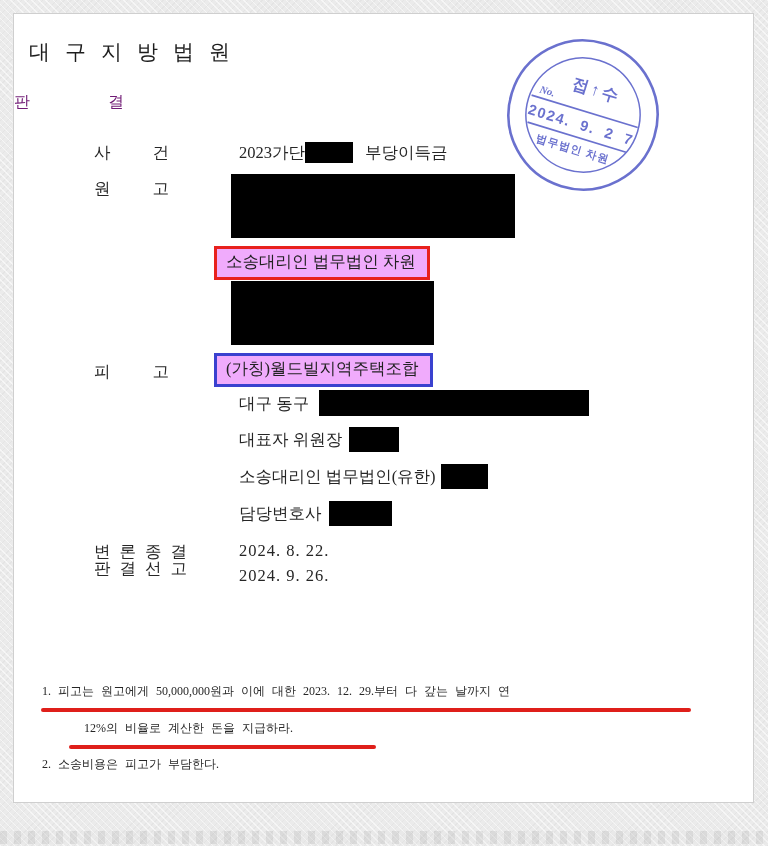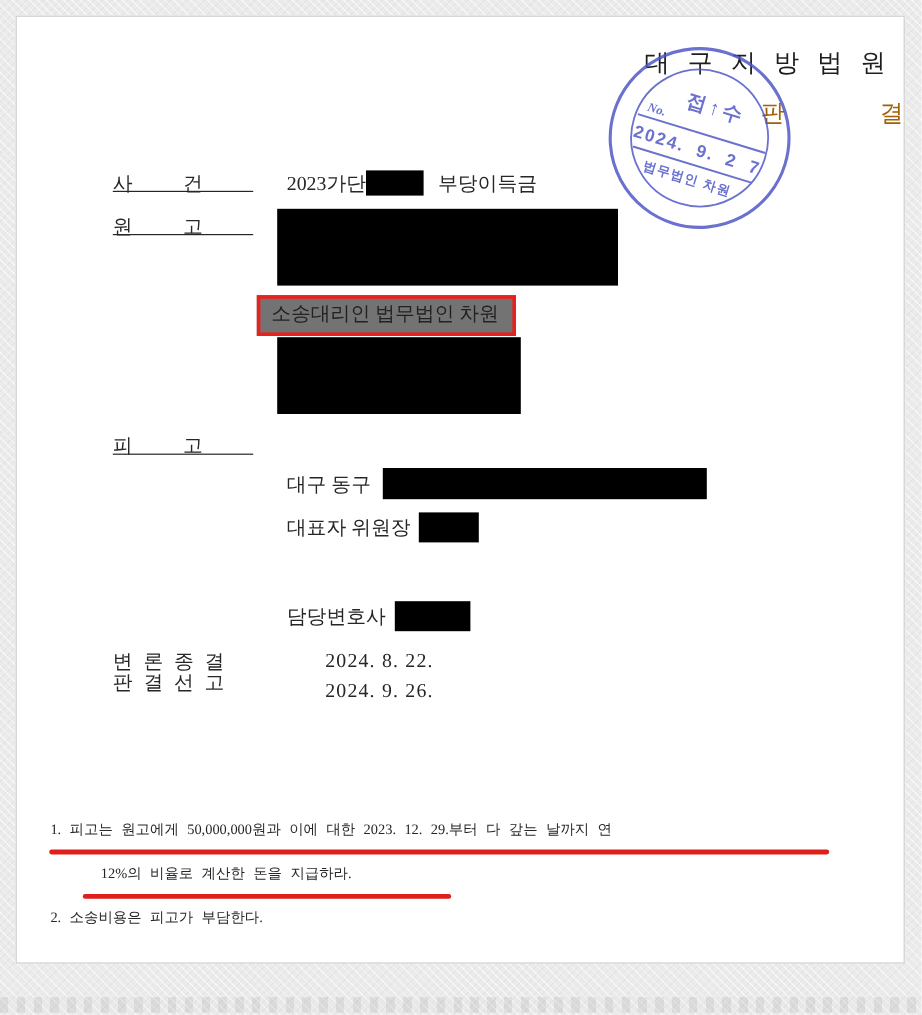--- a/index.html
+++ b/index.html
@@ -14,31 +14,31 @@
   .bottom-edge{
     position:absolute;left:0;right:0;top:831px;height:13px;
     background:repeating-linear-gradient(90deg, rgba(130,130,130,.16) 0 7px, rgba(215,215,215,.10) 7px 14px);
   }
   .doc{
     position:absolute;left:13px;top:13px;width:741px;height:790px;
     background:#fff;border:1px solid #cfcfcf;box-sizing:border-box;
     color:#222;
   }
   .abs{position:absolute;}
-  .center{left:0;right:0;text-align:right;}
+  .center{left:0;right:0;text-align:left;}
   .court-title{top:24px;font-size:21px;letter-spacing:15px;text-indent:15px;color:#1d1d1d;}
-  .judgment-title{top:67px;font-size:20px;word-spacing:74px;color:#a16207;}
+  .judgment-title{top:78px;font-size:16px;word-spacing:74px;color:#701a75;}
   .body-text{font-size:16.5px;white-space:nowrap;color:#262626;}
-  .lbl{left:80px;letter-spacing:42px;text-decoration:underline;}
+  .lbl{left:80px;letter-spacing:42px;}
   .lbl4{left:80px;letter-spacing:9px;text-align:right;}
   .val{left:225px;}
-  .dateval{letter-spacing:1px;margin-left:32px;}
+  .dateval{letter-spacing:1px;}
   .redact{background:#000;display:inline-block;vertical-align:-5px;}
   .redact-abs{position:absolute;background:#000;}
-  .hl{position:absolute;font-size:16.5px;white-space:nowrap;padding:2px 11px 4px 9px;background:#737373;}
+  .hl{position:absolute;font-size:16.5px;white-space:nowrap;padding:2px 11px 4px 9px;background:#f0abfc;}
   .hl-red{border:3px solid var(--highlight-red,#e8211d);left:200px;top:232px;}
   .hl-blue{border:3px solid var(--highlight-blue,#3a41cf);left:200px;top:339px;}
   .order-heading{top:632px;font-size:19px;word-spacing:40px;color:#1d1d1d;}
   .order-line{font-size:12px;white-space:nowrap;word-spacing:4px;color:#262626;}
   .underline{position:absolute;height:4px;background:var(--underline-red,#df1f1a);border-radius:2px;}
   
   .stamp{position:absolute;left:491px;top:23px;width:156px;height:156px;opacity:.82;}
   .stamp *{fill:none;}
   .s-stroke{stroke:var(--stamp-blue,#4a52c4);}
   .s-outer{stroke-width:2.6;}
@@ -80,26 +80,30 @@
   <div class="abs body-text val" style="top:128px">
     <span>2023가단</span><span class="redact" style="width:48px;height:21px;"></span><span style="margin-left:12px">부당이득금</span>
   </div>
 
   <div class="abs body-text lbl" style="top:164px">원고</div>
   <div class="redact-abs" style="left:217px;top:160px;width:284px;height:64px;"></div>
   <div class="hl hl-red">소송대리인 법무법인 차원</div>
   <div class="redact-abs" style="left:217px;top:267px;width:203px;height:64px;"></div>
 
   <div class="abs body-text lbl" style="top:347px">피고</div>
+  <div class="hl hl-blue">(가칭)월드빌지역주택조합</div>
 
   <div class="abs body-text val" style="top:376px">
     <span>대구 동구</span><span class="redact" style="width:270px;height:26px;margin-left:10px;vertical-align:-7px;"></span>
   </div>
   <div class="abs body-text val" style="top:413px">
     <span>대표자 위원장</span><span class="redact" style="width:50px;height:25px;margin-left:7px;vertical-align:-7px;"></span>
+  </div>
+  <div class="abs body-text val" style="top:450px">
+    <span>소송대리인 법무법인(유한)</span><span class="redact" style="width:47px;height:25px;margin-left:5px;vertical-align:-7px;"></span>
   </div>
   <div class="abs body-text val" style="top:487px">
     <span>담당변호사</span><span class="redact" style="width:63px;height:25px;margin-left:7px;vertical-align:-7px;"></span>
   </div>
 
   <div class="abs body-text lbl4" style="top:527px">변론종결</div>
   <div class="abs body-text val dateval" style="top:527px">2024. 8. 22.</div>
   <div class="abs body-text lbl4" style="top:544px">판결선고</div>
   <div class="abs body-text val dateval" style="top:552px">2024. 9. 26.</div>
 

